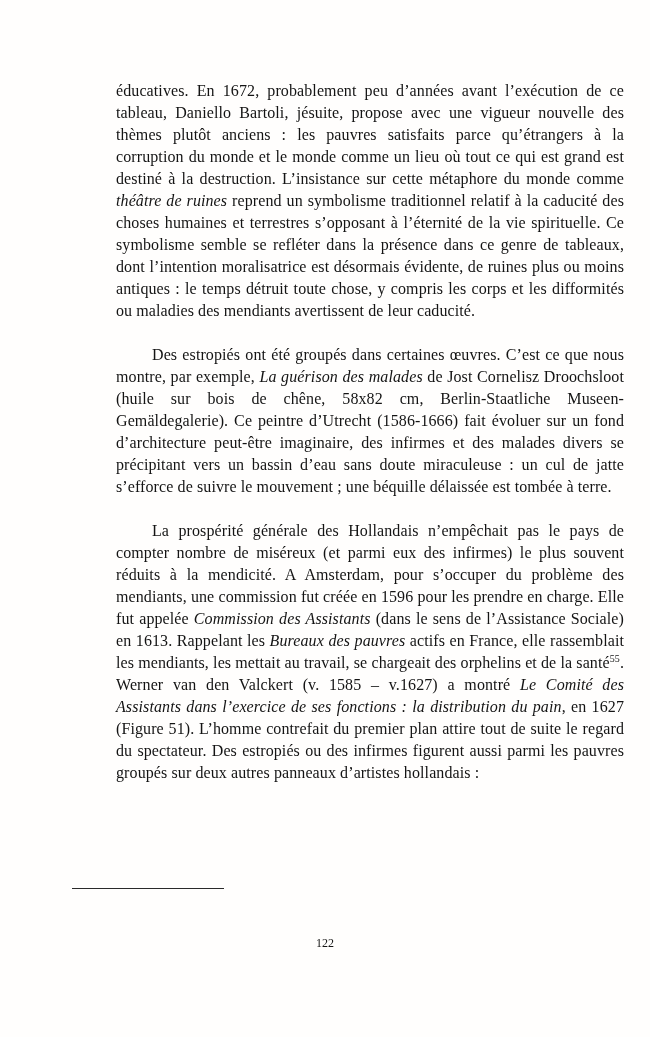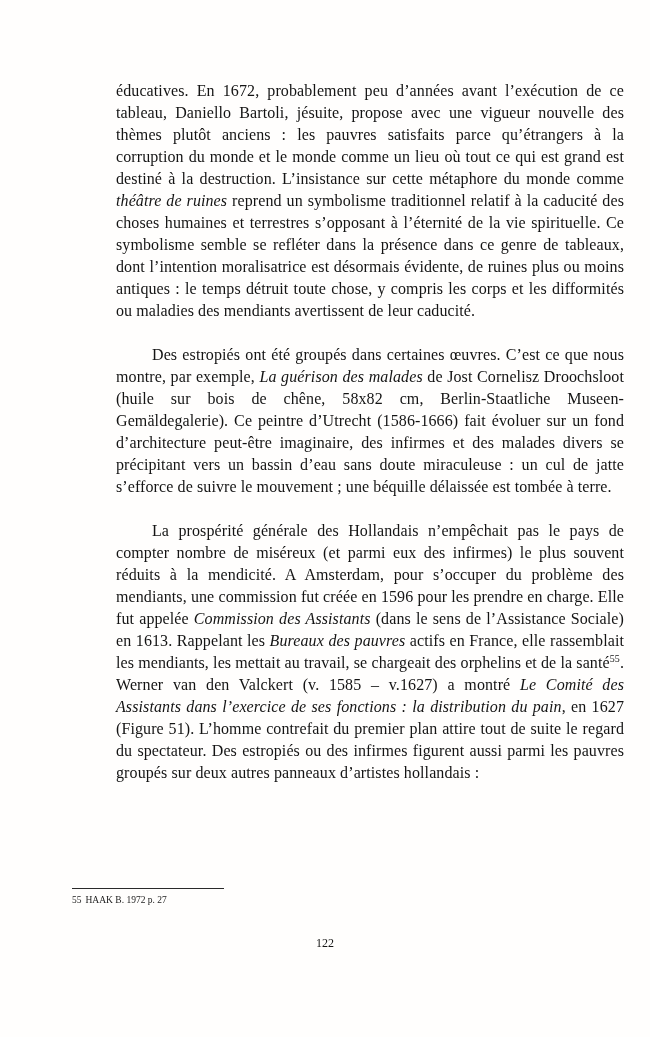--- a/index.html
+++ b/index.html
@@ -78,20 +78,17 @@
 <div class="page">
 
   <div class="text-block">
     <p class="para"><span>éducatives. En 1672, probablement peu d’années avant l’exécution de ce tableau, Daniello Bartoli, jésuite, propose avec une vigueur nouvelle des thèmes plutôt anciens : les pauvres satisfaits parce qu’étrangers à la corruption du monde et le monde comme un lieu où tout ce qui est grand est destiné à la destruction. L’insistance sur cette métaphore du monde comme </span><em>théâtre de ruines</em><span> reprend un symbolisme traditionnel relatif à la caducité des choses humaines et terrestres s’opposant à l’éternité de la vie spirituelle. Ce symbolisme semble se refléter dans la présence dans ce genre de tableaux, dont l’intention moralisatrice est désormais évidente, de ruines plus ou moins antiques : le temps détruit toute chose, y compris les corps et les difformités ou maladies des mendiants avertissent de leur caducité.</span></p>
     <p class="para indent"><span>Des estropiés ont été groupés dans certaines œuvres. C’est ce que nous montre, par exemple, </span><em>La guérison des malades</em><span> de Jost Cornelisz Droochsloot (huile sur bois de chêne, 58x82 cm, Berlin-Staatliche Museen-Gemäldegalerie). Ce peintre d’Utrecht (1586-1666) fait évoluer sur un fond d’architecture peut-être imaginaire, des infirmes et des malades divers se précipitant vers un bassin d’eau sans doute miraculeuse : un cul de jatte s’efforce de suivre le mouvement ; une béquille délaissée est tombée à terre.</span></p>
     <p class="para indent"><span>La prospérité générale des Hollandais n’empêchait pas le pays de compter nombre de miséreux (et parmi eux des infirmes) le plus souvent réduits à la mendicité. A Amsterdam, pour s’occuper du problème des mendiants, une commission fut créée en 1596 pour les prendre en charge. Elle fut appelée </span><em>Commission des Assistants</em><span> (dans le sens de l’Assistance Sociale) en 1613. Rappelant les </span><em>Bureaux des pauvres</em><span> actifs en France, elle rassemblait les mendiants, les mettait au travail, se chargeait des orphelins et de la santé</span><sup>55</sup><span>. Werner van den Valckert (v. 1585 – v.1627) a montré </span><em>Le Comité des Assistants dans l’exercice de ses fonctions : la distribution du pain</em><span>, en 1627 (Figure 51). L’homme contrefait du premier plan attire tout de suite le regard du spectateur. Des estropiés ou des infirmes figurent aussi parmi les pauvres groupés sur deux autres panneaux d’artistes hollandais :</span></p>
   </div>
 
   <div class="footnote-block">
     <div class="footnote-rule"></div>
-    <div class="footnote-text">
-      <span class="marker">55</span><span>HAAK B. 1972 p. 27</span>
-    </div>
   </div>
 
   <div class="page-number">122</div>
 
 </div>
 
 </body></html>

